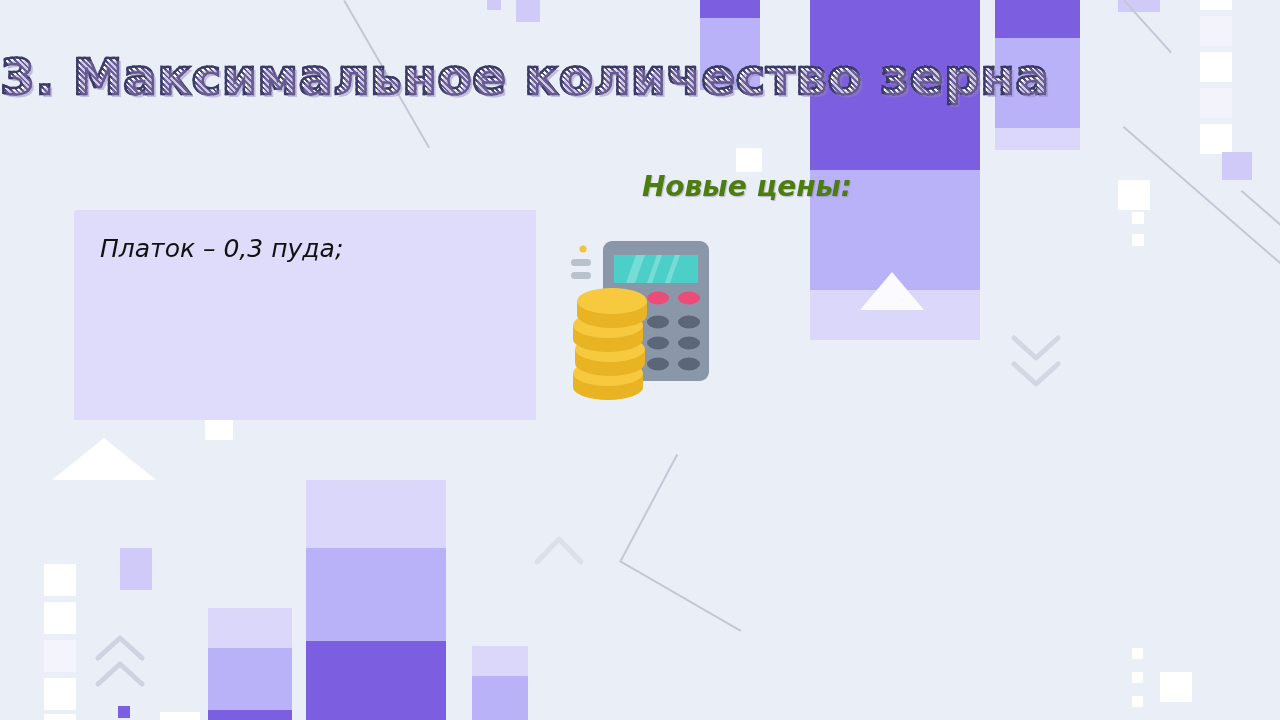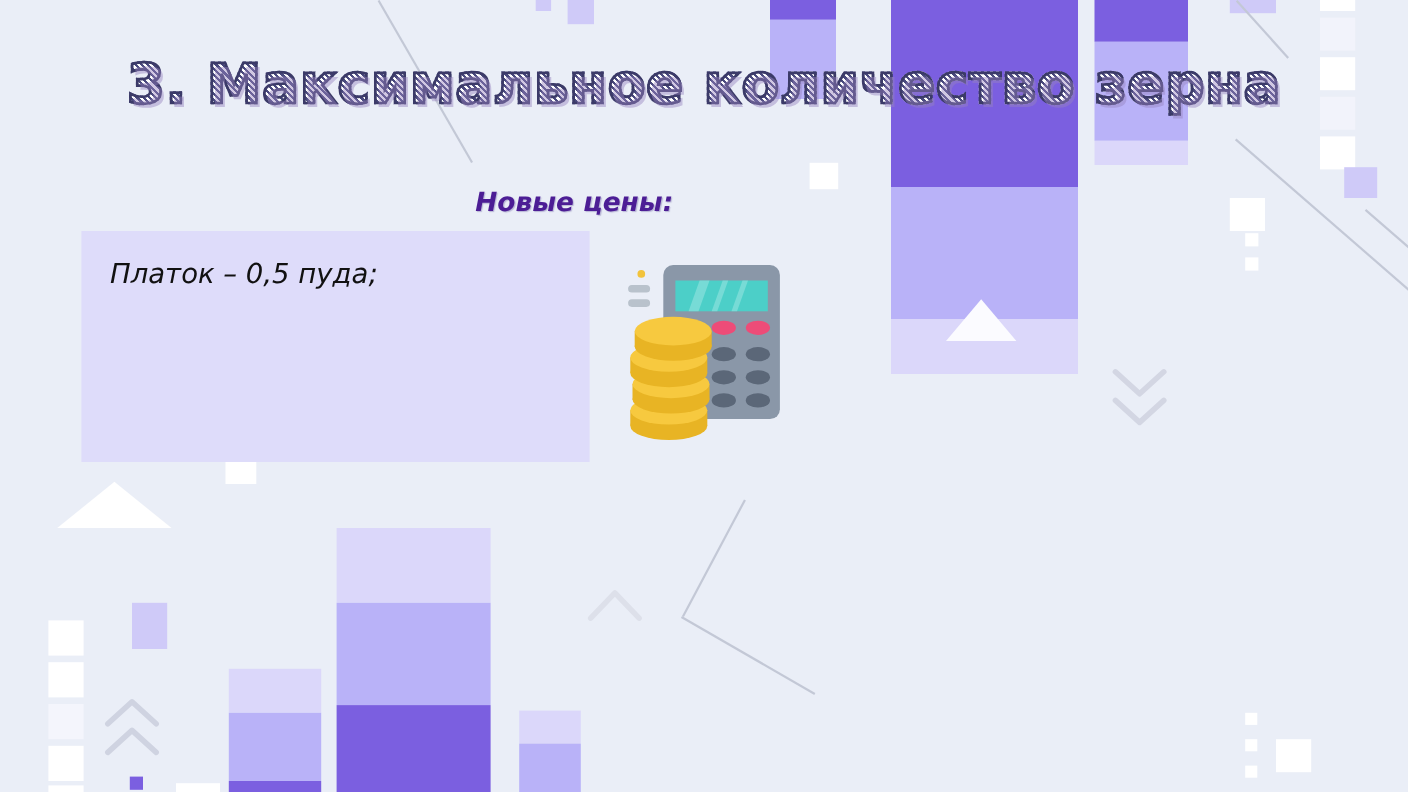--- a/index.html
+++ b/index.html
@@ -12,45 +12,45 @@
   .slide{position:absolute;inset:0;overflow:hidden;background:#eaeef7;}
   .bar{position:absolute;}
   .sq{position:absolute;}
   .dline{position:absolute;background:#c3c8d6;height:2px;transform-origin:0 0;}
   .tri{position:absolute;width:0;height:0;border-style:solid;}
   .chev{position:absolute;}
   .chev svg{display:block;}
 
   
   .title-wrap{
-    position:absolute;left:0;top:48px;width:1280px;text-align:center;
+    position:absolute;left:0;top:48px;width:1280px;text-align:left;
     z-index:6;pointer-events:none;
   }
   .title{
     display:inline-block;
     font-family:"DejaVu Sans", sans-serif;
     font-size:50px;font-weight:bold;letter-spacing:0.5px;
     color:transparent;
     background-image:repeating-linear-gradient(
         45deg,
         #ffffff 0px,#ffffff 2px,
         #4a4a7e 2px,#4a4a7e 4px);
     -webkit-background-clip:text;background-clip:text;
     -webkit-text-stroke:2.5px #3b3a68;
     paint-order:stroke fill;
     text-shadow:3px 3px 0 rgba(150,130,190,.45);
   }
 
   
   .prices-head{
     position:absolute;left:432px;top:170px;width:420px;
-    text-align:left;
-    font-family:"DejaVu Sans", sans-serif;
-    font-style:italic;font-weight:bold;font-size:24px;
-    color:#4c1d95;
+    text-align:right;
+    font-family:"DejaVu Sans", sans-serif;
+    font-style:italic;font-weight:bold;font-size:28px;
+    color:#4d7c0f;
     text-shadow:1px 1px 1px rgba(120,110,170,.45);
     z-index:6;
   }
 
   
   .price-box{
     position:absolute;left:74px;top:210px;width:462px;height:210px;
     background:#dedcfa;
     z-index:5;
     box-sizing:border-box;
@@ -177,21 +177,21 @@
     <div class="sq" style="left:160px;top:712px;width:40px;height:8px;background:#ffffff;"></div>
   </div>
 
   <div class="title-wrap">
     <span class="title">3. Максимальное количество зерна</span>
   </div>
 
   <div class="prices-head">Новые цены:</div>
 
   <div class="price-box">
-    <div class="price-line">Платок – 0,5 пуда;</div>
+    <div class="price-line">Платок – 0,3 пуда;</div>
   </div>
 
   <div class="calc-ill">
     <svg width="155" height="175" viewBox="0 0 155 175">
 
       <circle cx="18" cy="14" r="3.5" fill="#f2c33c"></circle>
       <rect x="6" y="24" width="20" height="7" rx="3.5" fill="#b9c2cc"></rect>
       <rect x="6" y="37" width="20" height="7" rx="3.5" fill="#b9c2cc"></rect>
 
       <rect x="38" y="6" width="106" height="140" rx="9" fill="#8a97a8"></rect>

